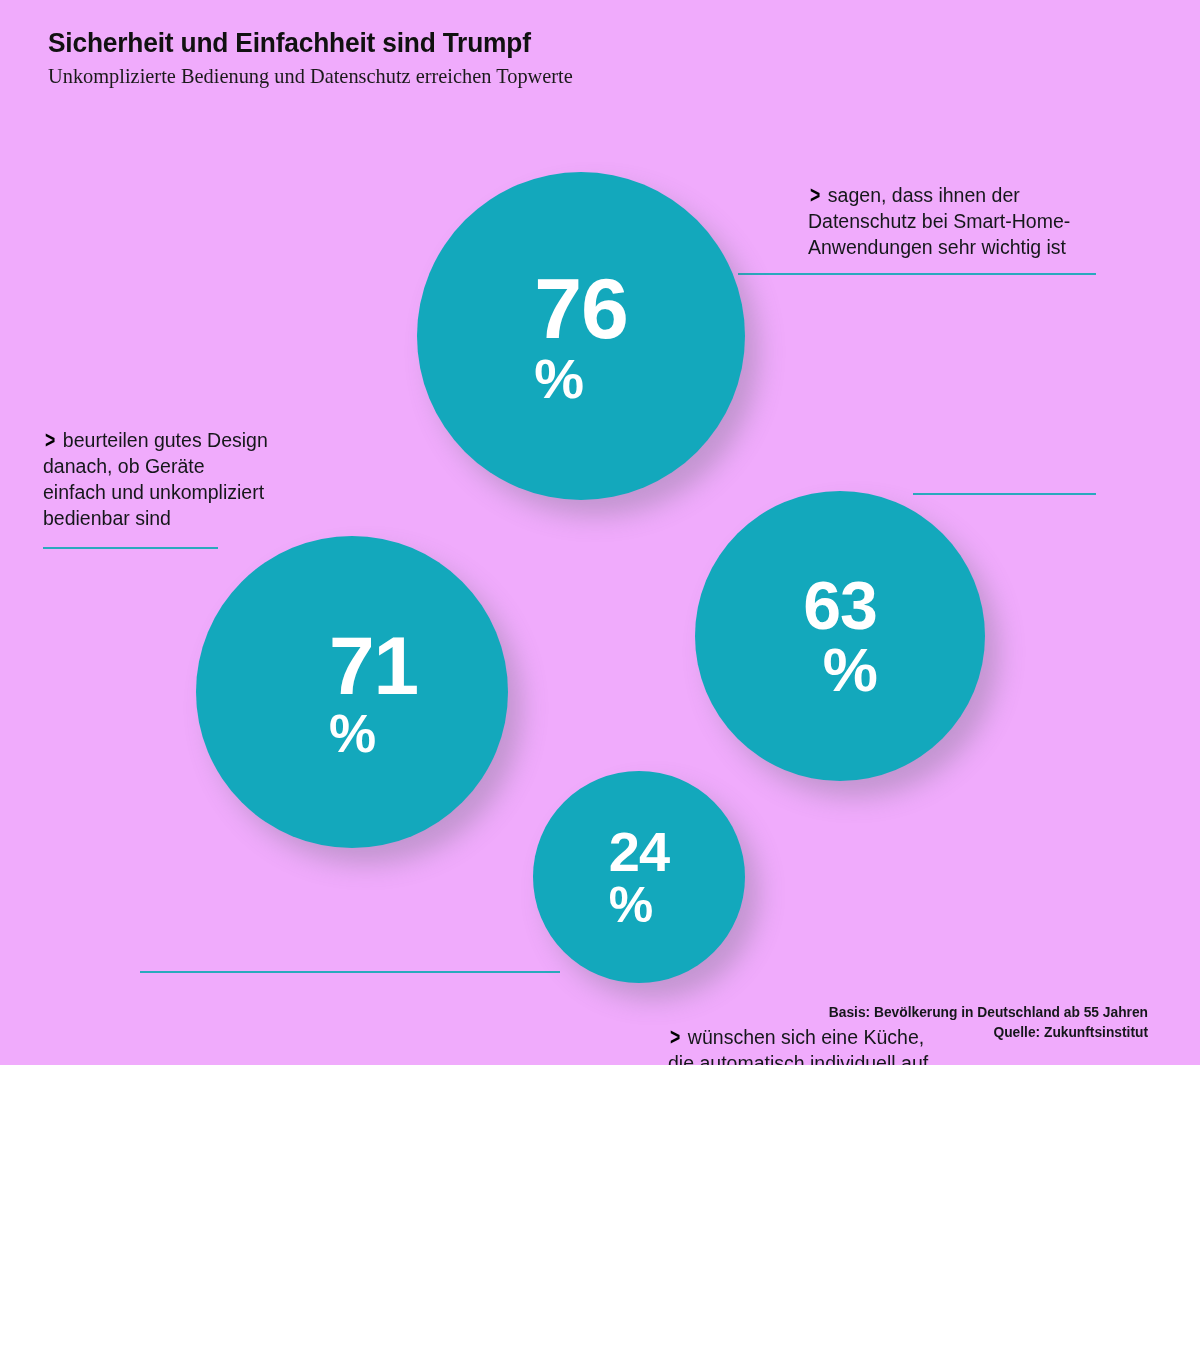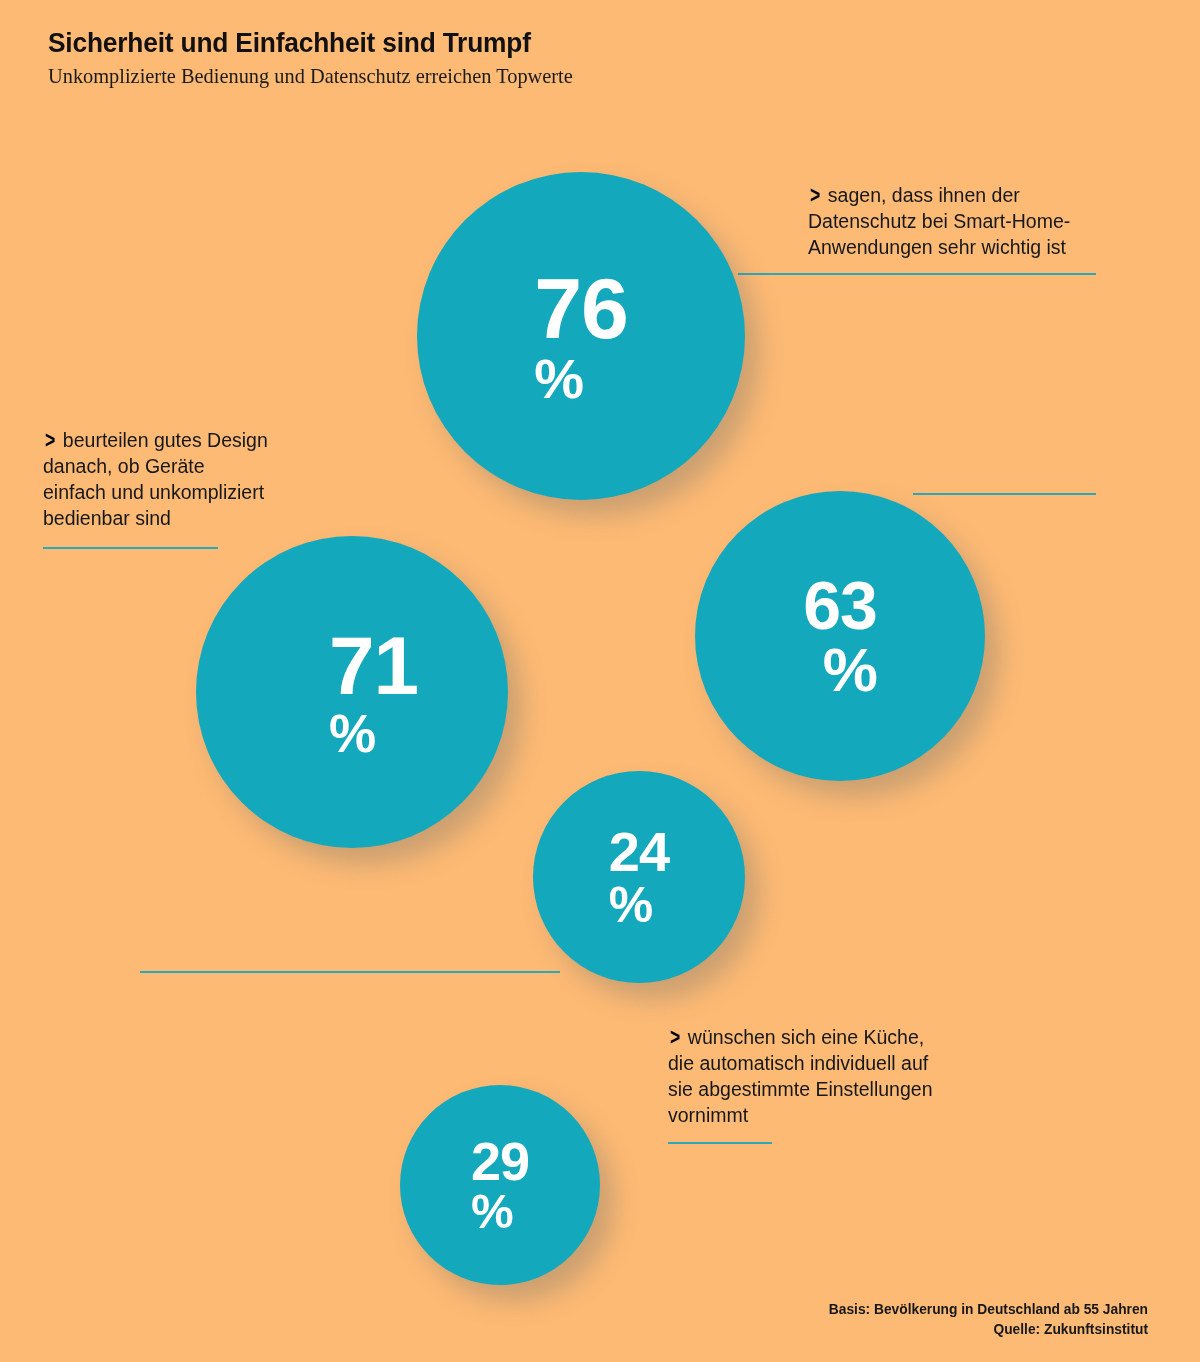--- a/index.html
+++ b/index.html
@@ -7,22 +7,22 @@
     padding: 0;
     background: #ffffff;
   }
   body {
     font-family: "Liberation Sans", sans-serif;
     -webkit-font-smoothing: antialiased;
   }
   #infographic {
     position: relative;
     width: 1200px;
-    height: 1362px;
-    background: #fdba74;
+    height: 1065px;
+    background: #f0abfc;
     overflow: hidden;
   }
 
   
   .header {
     position: absolute;
     left: 48px;
     top: 26px;
     width: 900px;
   }

